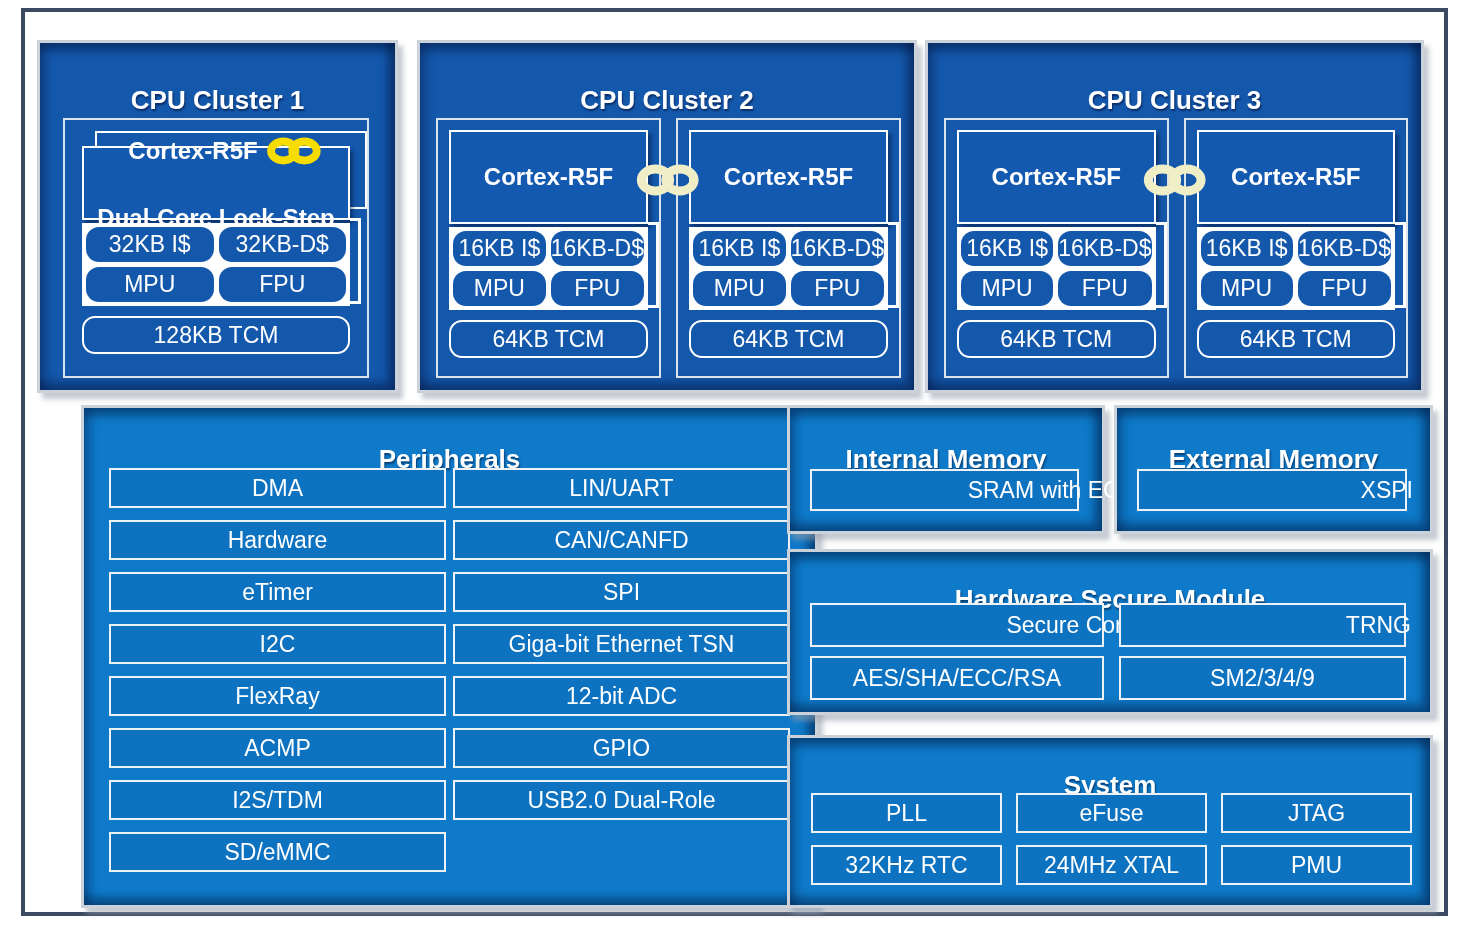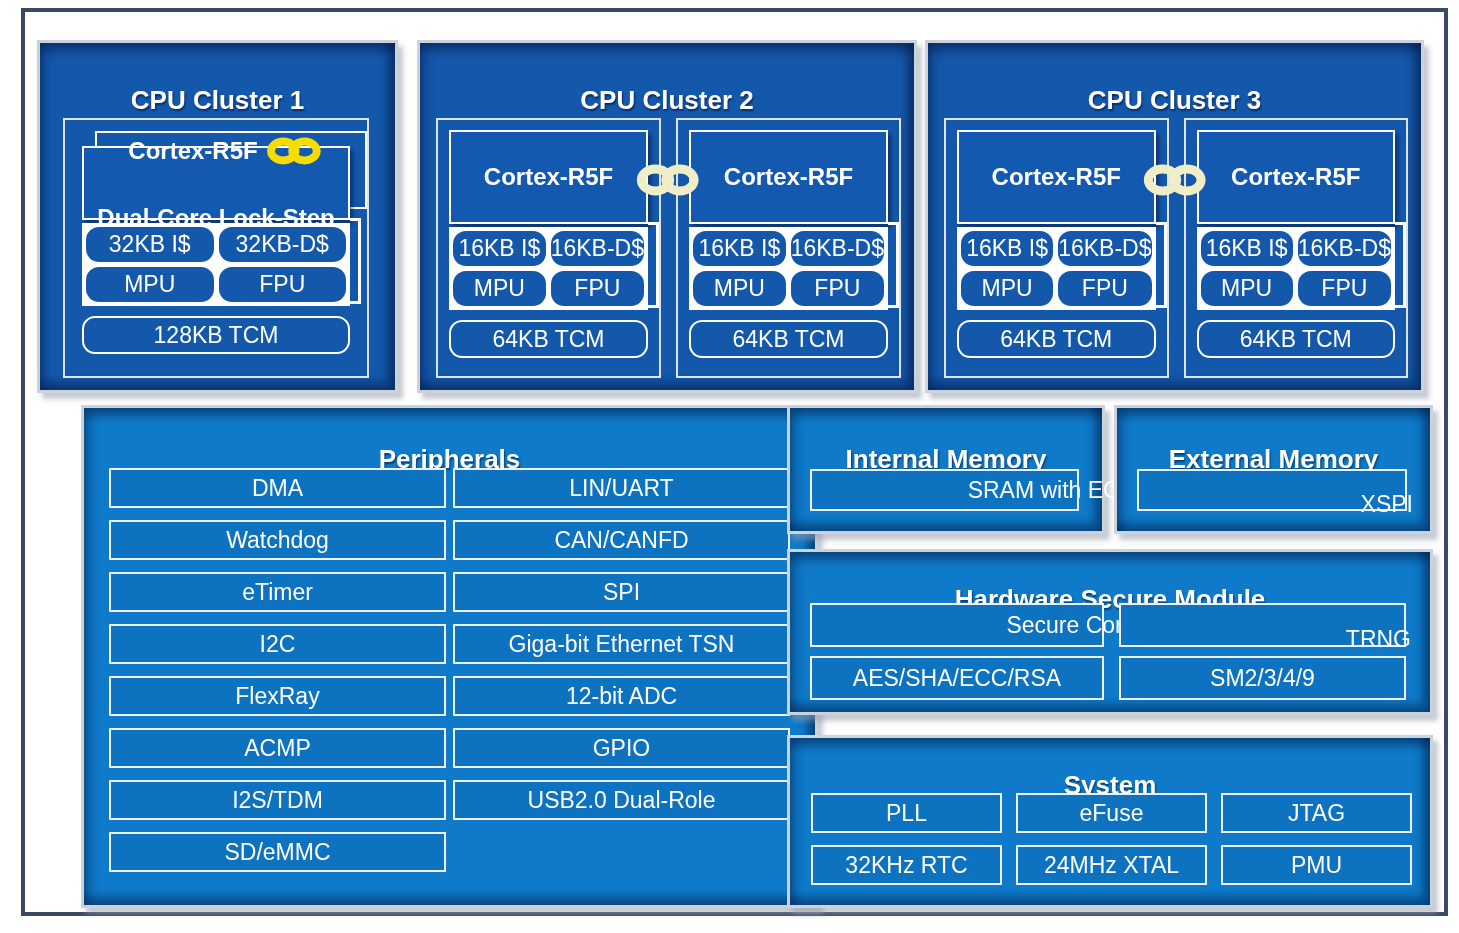--- a/index.html
+++ b/index.html
@@ -48,21 +48,21 @@
          justify-content:center;font-size:23px;white-space:nowrap;border-radius:13px;}
   .tcm{margin-top:10px;height:34px;border:2px solid #fff;}
 
   
   .acell{background:#0d72c0;border:2px solid #eef1f5;color:#fff;font-size:23px;
          display:flex;align-items:center;justify-content:center;white-space:nowrap;}
   .relcell{position:relative;display:block;overflow:visible;}
   .ovf-center{position:absolute;left:0;top:50%;transform:translateY(-50%);
               text-align:center;white-space:nowrap;color:#fff;}
   .ovf-right{position:absolute;top:50%;transform:translateY(-50%);
-             white-space:nowrap;color:#fff;margin-top:14px;}
+             white-space:nowrap;color:#fff;}
   .sram-ovf{right:-215px;}
   .score-ovf{right:-228px;}
   .xspi-ovf{right:-8px;}
   .trng-ovf{right:-7px;}
 
   
   #cluster1{left:37px;top:40px;width:355px;height:347px;}
   #cluster2{left:417px;top:40px;width:494px;height:347px;}
   #cluster3{left:925px;top:40px;width:493px;height:347px;}
   #cluster1 .ptitle,#cluster2 .ptitle,#cluster3 .ptitle{top:20px;}
@@ -183,21 +183,21 @@
         <div class="ccell tcm">64KB TCM</div>
       </div>
     </div>
   </section>
 
   <section class="panel lite" id="peripherals">
     <h2 class="ptitle">Peripherals</h2>
     <div class="pgrid">
       <div class="acell">DMA</div>
       <div class="acell">LIN/UART</div>
-      <div class="acell">Watchdog</div>
+      <div class="acell">Hardware</div>
       <div class="acell">CAN/CANFD</div>
       <div class="acell">eTimer</div>
       <div class="acell">SPI</div>
       <div class="acell">I2C</div>
       <div class="acell">Giga-bit Ethernet TSN</div>
       <div class="acell">FlexRay</div>
       <div class="acell">12-bit ADC</div>
       <div class="acell">ACMP</div>
       <div class="acell">GPIO</div>
       <div class="acell">I2S/TDM</div>

